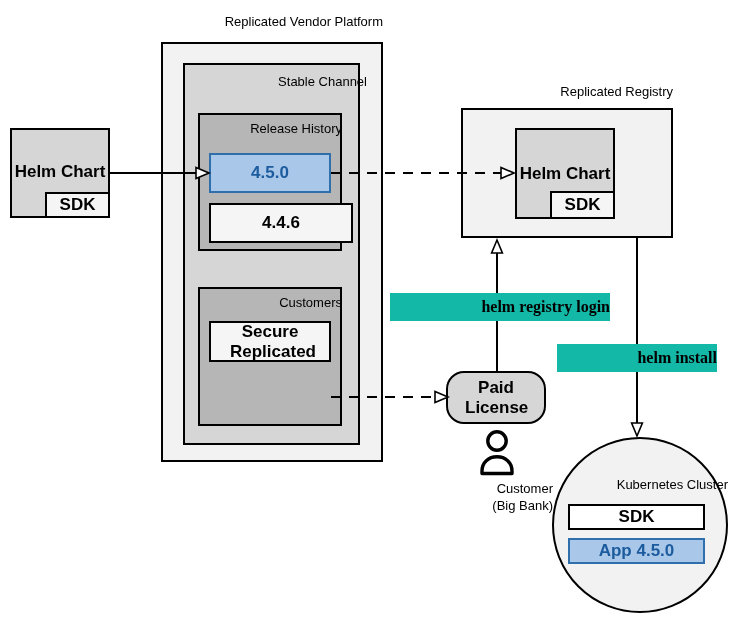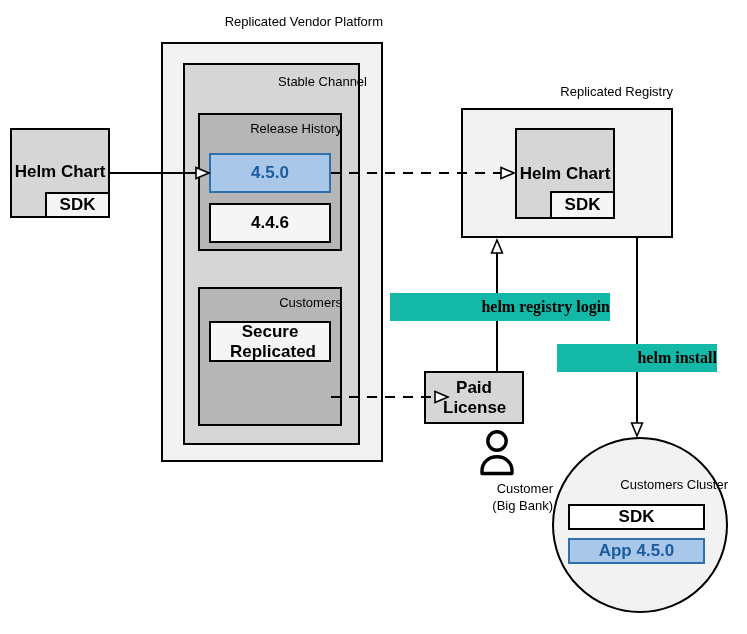--- a/index.html
+++ b/index.html
@@ -45,21 +45,21 @@
 
   <div class="box bg-mid" style="left:183px;top:63px;width:177px;height:382px;"></div>
   <div class="label" style="left:183px;top:74px;width:184px;">Stable Channel</div>
 
   <div class="box bg-dark" style="left:198px;top:113px;width:144px;height:138px;"></div>
   <div class="label" style="left:198px;top:121px;width:144px;">Release History</div>
 
   <div class="box hl" style="left:209px;top:153px;width:122px;height:40px;">
     <span>4.5.0</span>
   </div>
-  <div class="box bg-light" style="left:209px;top:203px;width:122px;height:40px;">
+  <div class="box bg-light" style="left:209px;top:203px;width:144px;height:40px;">
     <span>4.4.6</span>
   </div>
 
   <div class="box bg-dark" style="left:198px;top:287px;width:144px;height:139px;"></div>
   <div class="label" style="left:198px;top:295px;width:144px;">Customers</div>
 
   <div class="box bg-light" style="left:209px;top:321px;width:122px;height:41px;">
     <span class="wrap-narrow">Secure Replicated</span>
   </div>
 
@@ -72,38 +72,38 @@
 
   <div class="label" style="left:461px;top:84px;width:212px;">Replicated Registry</div>
   <div class="box bg-lighter" style="left:461px;top:108px;width:212px;height:130px;"></div>
   <div class="box bg-mid" style="left:515px;top:128px;width:100px;height:91px;">
     <span>Helm Chart</span>
   </div>
   <div class="box bg-light" style="left:550px;top:191px;width:65px;height:28px;">
     <span>SDK</span>
   </div>
 
-  <div class="box bg-mid" style="left:424px;top:371px;width:100px;height:53px;">
+  <div class="box bg-mid" style="left:446px;top:371px;width:100px;height:53px;border-radius:18px;">
     <span class="wrap-paid">Paid License</span>
   </div>
 
   <svg class="person" style="left:475px;top:429px;" width="44" height="48" viewBox="0 0 44 48">
     <circle cx="22" cy="12" r="9.2" fill="none" stroke="#000" stroke-width="3.4"></circle>
     <path d="M7 44.5 L7 42 C7 33.5 13.5 27.8 22 27.8 C30.5 27.8 37 33.5 37 42 L37 44.5 Z" fill="none" stroke="#000" stroke-width="3.4" stroke-linejoin="round"></path>
   </svg>
   <div class="label" style="left:443px;top:481px;width:110px;">
     <div>Customer</div>
     <div>(Big Bank)</div>
   </div>
 
   <div class="cmd" style="left:390px;top:293px;width:220px;">helm registry login</div>
   <div class="cmd" style="left:557px;top:344px;width:160px;">helm install</div>
 
   <div class="box bg-lighter circle" style="left:552px;top:437px;width:176px;height:176px;"></div>
-  <div class="label" style="left:552px;top:477px;width:176px;">Customers Cluster</div>
+  <div class="label" style="left:552px;top:477px;width:176px;">Kubernetes Cluster</div>
   <div class="box bg-white" style="left:568px;top:504px;width:137px;height:26px;">
     <span>SDK</span>
   </div>
   <div class="box hl" style="left:568px;top:538px;width:137px;height:26px;">
     <span>App 4.5.0</span>
   </div>
 
   <svg class="overlay" width="747" height="634" viewBox="0 0 747 634">
 
     <g>

